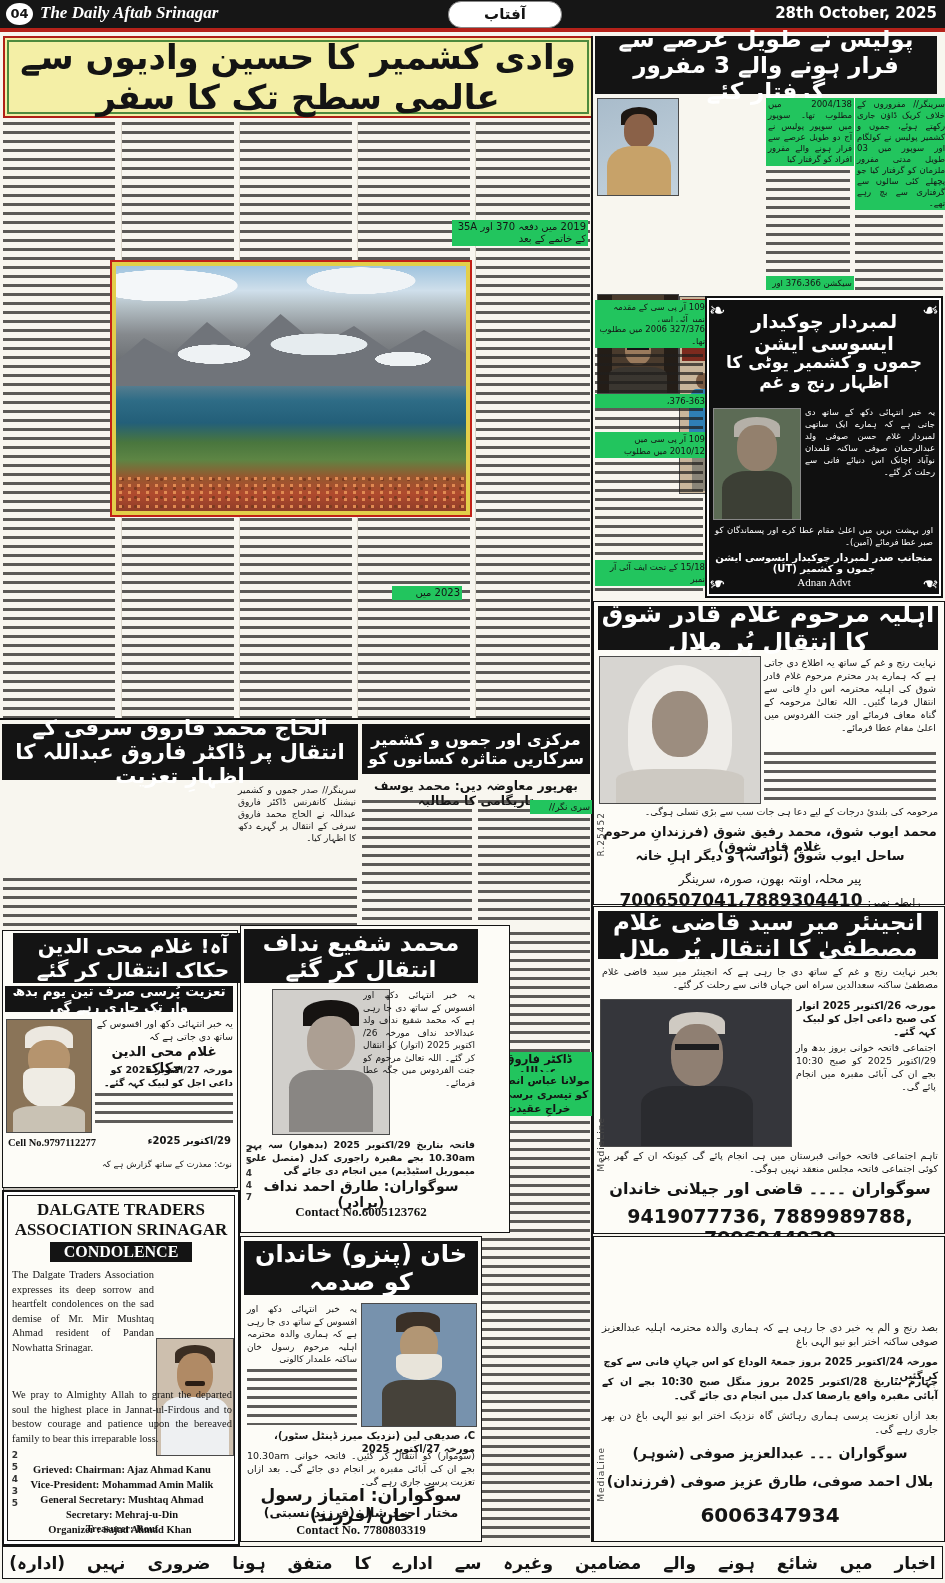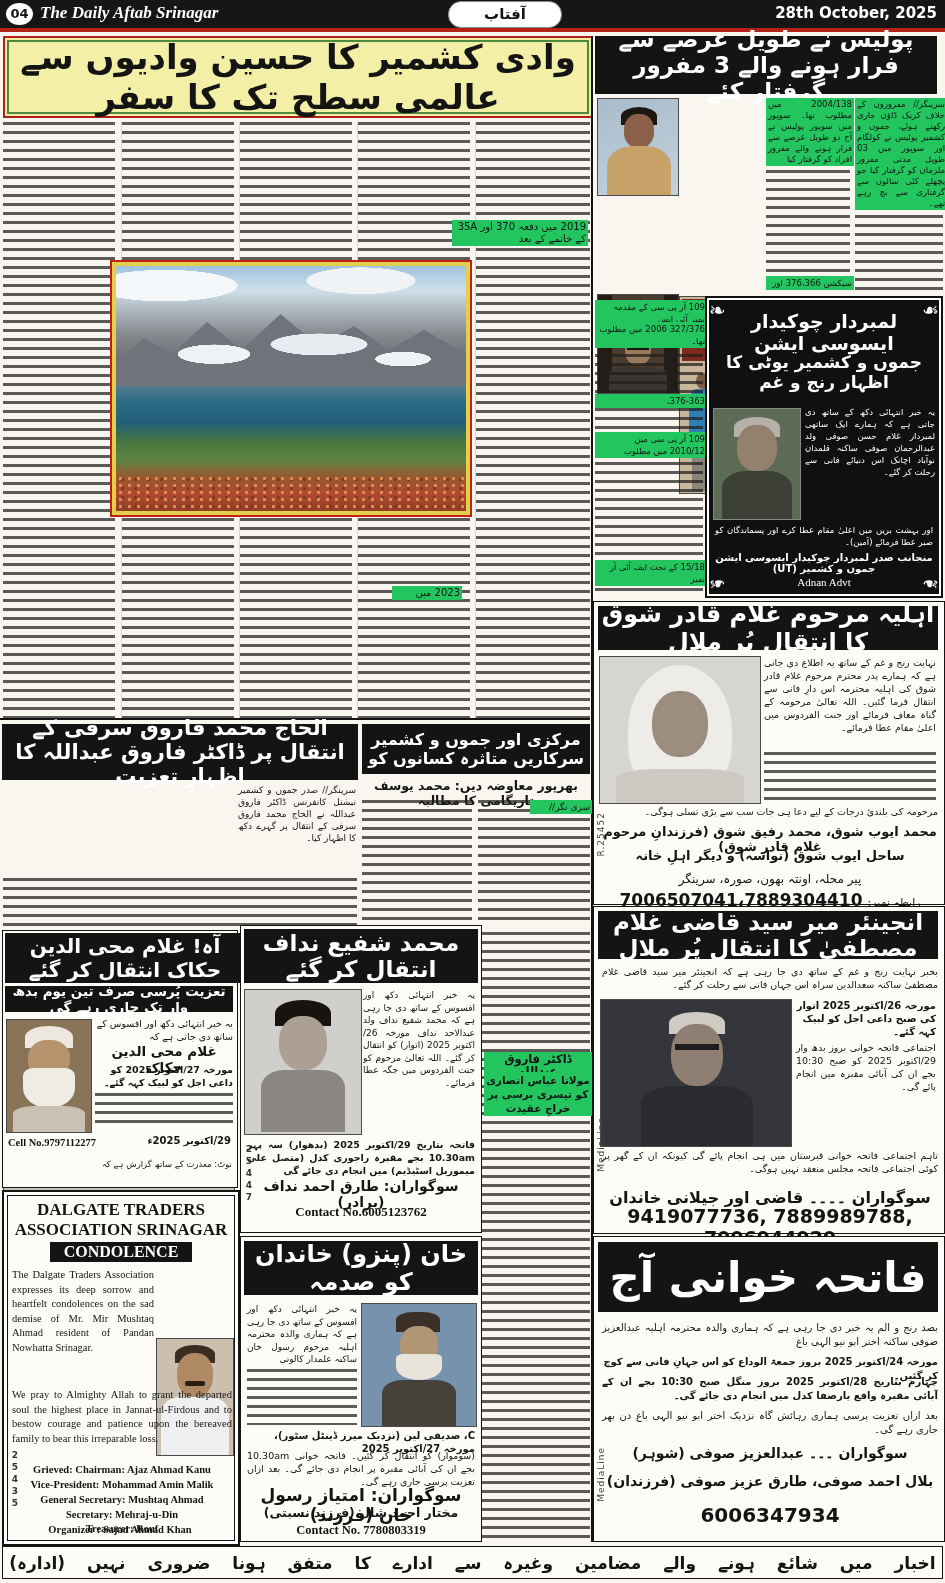--- a/index.html
+++ b/index.html
@@ -142,27 +142,26 @@
     <div class="abs rtl jtx" style="left:8px;top:58px;width:336px;font-size:9.5px;line-height:13px;">بخبر نہایت رنج و غم کے ساتھ دی جا رہی ہے کہ انجینئر میر سید قاضی غلام مصطفیٰ ساکنہ سعدالدین سراہ اس جہاں فانی سے رحلت کر گئے۔</div>
     <div class="photo abs" style="left:6px;top:92px;width:190px;height:146px;background:#35363b;">
       <div class="abs" style="left:68px;top:12px;width:56px;height:22px;background:#cfcac2;border-radius:50% 50% 0 0;"></div>
       <div class="abs" style="left:70px;top:24px;width:52px;height:62px;background:#8f7f72;border-radius:45%;"></div>
       <div class="abs" style="left:74px;top:44px;width:44px;height:6px;background:#1d1d1f;"></div>
       <div class="abs" style="left:40px;top:86px;width:112px;height:60px;background:#2a2b2f;border-radius:30% 30% 0 0;"></div>
     </div>
     <div class="abs rtl bold" style="left:202px;top:92px;width:140px;font-size:10px;line-height:13px;">مورخہ 26/اکتوبر 2025 اتوار کی صبح داعی اجل کو لبیک کہہ گئے۔</div>
     <div class="abs rtl jtx" style="left:202px;top:134px;width:140px;font-size:9.5px;line-height:13px;">اجتماعی فاتحہ خوانی بروز بدھ وار 29/اکتوبر 2025 کو صبح 10:30 بجے ان کی آبائی مقبرہ میں انجام پائے گی۔</div>
     <div class="abs rtl jtx" style="left:8px;top:242px;width:336px;font-size:9.5px;line-height:13px;">تاہم اجتماعی فاتحہ خوانی قبرستان میں ہی انجام پائے گی کیونکہ ان کے گھر پر کوئی اجتماعی فاتحہ مجلس منعقد نہیں ہوگی۔</div>
-    <div class="abs ctr rtl bold" style="left:8px;top:281px;width:336px;font-size:16px;">سوگواران ۔۔۔۔ قاضی اور جیلانی خاندان</div>
+    <div class="abs ctr rtl bold" style="left:8px;top:272px;width:336px;font-size:16px;">سوگواران ۔۔۔۔ قاضی اور جیلانی خاندان</div>
     <div class="abs ctr bold" style="left:8px;top:298px;width:336px;font-size:19px;">9419077736, 7889989788, 7006944920</div>
     <div class="vref abs" style="left:2px;top:210px;">MediaLine</div>
   </div>
 
   <div class="abs boxed" style="left:593px;top:1236px;width:350px;height:304px;">
-    <div class="ubar abs rtl" style="left:4px;top:5px;width:340px;height:70px;font-size:42px;">فاتحہ خوانی آج</div>
     <div class="abs rtl jtx" style="left:8px;top:84px;width:336px;font-size:10px;line-height:14px;">بصد رنج و الم یہ خبر دی جا رہی ہے کہ ہماری والدہ محترمہ اہلیہ عبدالعزیز صوفی ساکنہ اختر ابو نیو الہی باغ</div>
     <div class="abs rtl bold" style="left:8px;top:118px;width:336px;font-size:10px;line-height:14px;">مورخہ 24/اکتوبر 2025 بروز جمعۃ الوداع کو اس جہانِ فانی سے کوچ کر گئیں۔</div>
     <div class="abs rtl bold jtx" style="left:8px;top:138px;width:336px;font-size:10px;line-height:14px;">چہارم بتاریخ 28/اکتوبر 2025 بروز منگل صبح 10:30 بجے ان کے آبائی مقبرہ واقع یارصفا کدل میں انجام دی جائے گی۔</div>
     <div class="abs rtl jtx" style="left:8px;top:172px;width:336px;font-size:10px;line-height:14px;">بعد ازاں تعزیت پرسی ہماری رہائش گاہ نزدیک اختر ابو نیو الہی باغ دن بھر جاری رہے گی۔</div>
     <div class="abs ctr rtl bold" style="left:8px;top:208px;width:336px;font-size:14px;">سوگواران ۔۔۔ عبدالعزیز صوفی (شوہر)</div>
     <div class="abs ctr rtl bold" style="left:8px;top:236px;width:336px;font-size:14px;">بلال احمد صوفی، طارق عزیز صوفی (فرزندان)</div>
     <div class="abs ctr bold" style="left:8px;top:266px;width:336px;font-size:20px;">6006347934</div>
     <div class="vref abs" style="left:2px;top:210px;">MediaLine</div>
   </div>
 
@@ -184,21 +183,21 @@
   <div class="abs ctr rtl bold" style="left:362px;top:778px;width:228px;font-size:12.5px;">بھرپور معاوضہ دیں: محمد یوسف تاریگامی کا مطالبہ</div>
   <div class="abs gk" style="left:362px;top:800px;width:110px;height:126px;"></div>
   <div class="abs gk" style="left:478px;top:800px;width:112px;height:126px;"></div>
   <div class="abs chip rtl" style="left:530px;top:800px;width:58px;font-size:9px;">سری نگر//</div>
 
   <div class="abs gk" style="left:482px;top:932px;width:108px;height:610px;"></div>
   <div class="abs chip ctr rtl bold" style="left:484px;top:1052px;width:104px;font-size:11.5px;">ڈاکٹر فاروق عبداللہ</div>
   <div class="abs chip ctr rtl bold" style="left:484px;top:1072px;width:104px;font-size:10.5px;line-height:14px;">مولانا عباس انصاری کو تیسری برسی پر خراجِ عقیدت</div>
 
   <div class="abs boxed" style="left:2px;top:930px;width:234px;height:256px;">
-    <div class="ubar abs rtl" style="left:2px;top:2px;width:240px;height:50px;font-size:20px;">آہ! غلام محی الدین حکاک انتقال کر گئے</div>
+    <div class="ubar abs rtl" style="left:10px;top:2px;width:240px;height:50px;font-size:20px;">آہ! غلام محی الدین حکاک انتقال کر گئے</div>
     <div class="ubar abs rtl" style="left:2px;top:55px;width:228px;height:26px;font-size:13.5px;">تعزیت پُرسی صرف تین یوم بدھ وار تک جاری رہے گی</div>
     <div class="photo abs" style="left:3px;top:88px;width:84px;height:112px;background:#8a7458;">
       <div class="abs" style="left:18px;top:6px;width:48px;height:22px;background:#ece8e0;border-radius:50% 50% 0 0;"></div>
       <div class="abs" style="left:21px;top:20px;width:42px;height:38px;background:#b5946e;border-radius:45%;"></div>
       <div class="abs" style="left:16px;top:48px;width:52px;height:40px;background:#efece4;border-radius:20% 20% 50% 50%;"></div>
       <div class="abs" style="left:6px;top:86px;width:72px;height:26px;background:#c9c2b4;border-radius:30% 30% 0 0;"></div>
     </div>
     <div class="abs rtl" style="left:92px;top:86px;width:138px;font-size:9.5px;line-height:13px;">یہ خبر انتہائی دکھ اور افسوس کے ساتھ دی جاتی ہے کہ</div>
     <div class="abs ctr rtl bold" style="left:92px;top:112px;width:138px;font-size:13.5px;">غلام محی الدین حکاک</div>
     <div class="abs rtl bold" style="left:92px;top:132px;width:138px;font-size:9.5px;line-height:13px;">مورخہ 27/اکتوبر 2025 کو داعی اجل کو لبیک کہہ گئے۔</div>
@@ -223,21 +222,21 @@
     <div class="abs ctr serif bold" style="left:8px;top:272px;width:220px;font-size:10.5px;">Grieved: Chairman: Ajaz Ahmad Kanu</div>
     <div class="abs ctr serif bold" style="left:8px;top:287px;width:220px;font-size:10.5px;">Vice-President: Mohammad Amin Malik</div>
     <div class="abs ctr serif bold" style="left:8px;top:302px;width:220px;font-size:10.5px;">General Secretary: Mushtaq Ahmad</div>
     <div class="abs ctr serif bold" style="left:8px;top:317px;width:220px;font-size:10.5px;">Secretary: Mehraj-u-Din</div>
     <div class="abs ctr serif bold" style="left:8px;top:331px;width:220px;font-size:10.5px;">Treasurer: Rouf</div>
 
     <div class="vup abs" style="left:6px;top:258px;">25435</div>
   </div>
   <div class="abs ctr serif bold" style="left:10px;top:1524px;width:220px;font-size:10.5px;">Organizer : Sajad Ahmad Khan</div>
 
-  <div class="abs boxed" style="left:240px;top:925px;width:240px;height:306px;">
+  <div class="abs boxed" style="left:240px;top:925px;width:240px;height:306px;padding-left:28px;">
     <div class="ubar abs rtl" style="left:3px;top:3px;width:234px;height:54px;font-size:23px;">محمد شفیع نداف انتقال کر گئے</div>
     <div class="photo abs" style="left:3px;top:63px;width:116px;height:144px;background:#d2cfc9;filter:grayscale(40%);">
       <div class="abs" style="left:30px;top:10px;width:56px;height:26px;background:#171310;border-radius:50% 50% 0 0;"></div>
       <div class="abs" style="left:34px;top:26px;width:48px;height:54px;background:#b39e8a;border-radius:45%;"></div>
       <div class="abs" style="left:16px;top:80px;width:84px;height:62px;background:#8a8680;border-radius:28% 28% 0 0;"></div>
     </div>
     <div class="abs rtl jtx" style="left:122px;top:63px;width:112px;font-size:9px;line-height:12.5px;overflow:hidden;height:144px;">یہ خبر انتہائی دکھ اور افسوس کے ساتھ دی جا رہی ہے کہ محمد شفیع نداف ولد عبدالاحد نداف مورخہ 26/اکتوبر 2025 (اتوار) کو انتقال کر گئے۔ اللہ تعالیٰ مرحوم کو جنت الفردوس میں جگہ عطا فرمائے۔</div>
     <div class="abs rtl bold jtx" style="left:6px;top:212px;width:228px;font-size:9.5px;line-height:13px;">فاتحہ بتاریخ 29/اکتوبر 2025 (بدھوار) سہ پہر 10.30am بجے مقبرہ راجوری کدل (متصل علی میموریل اسٹیڈیم) میں انجام دی جائے گی</div>
     <div class="abs ctr rtl bold" style="left:6px;top:252px;width:228px;font-size:14px;">سوگواران: طارق احمد نداف (برادر)</div>
     <div class="abs ctr serif bold" style="left:6px;top:278px;width:228px;font-size:13px;">Contact No.6005123762</div>

